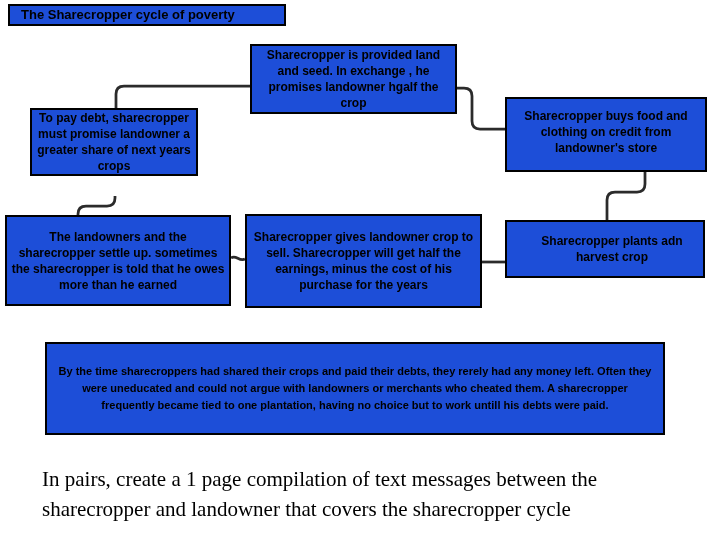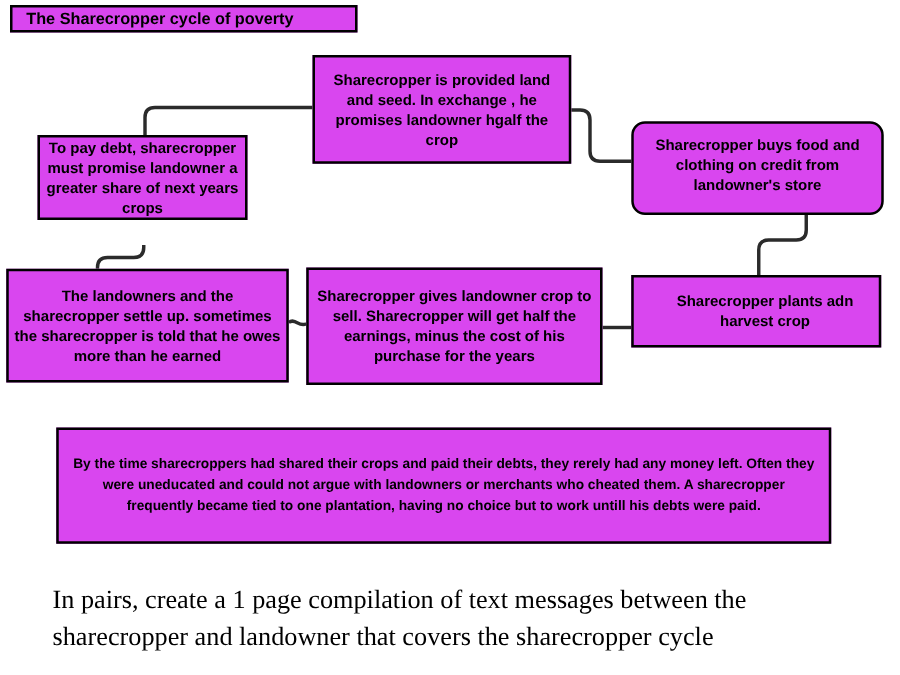--- a/index.html
+++ b/index.html
@@ -4,32 +4,32 @@
 <style>
   html,body { margin:0; padding:0; background:#ffffff; }
   .canvas {
     position:relative; width:720px; height:540px; background:#ffffff;
     font-family:"Liberation Sans", sans-serif; color:#000;
     overflow:hidden;
   }
   .connector-layer { position:absolute; left:0; top:0; width:720px; height:540px; }
   .node {
     position:absolute; box-sizing:border-box;
-    background:#d946ef; border:2px solid #000000;
+    background:#1d4ed8; border:2px solid #000000;
     font-weight:bold; font-size:12px; line-height:16px; text-align:center;
     display:flex; align-items:center; justify-content:center;
     padding:2px 4px; color:#000;
   }
   .node-title {
     left:8px; top:4px; width:278px; height:22px;
     font-size:13px; line-height:18px; justify-content:flex-start;
     text-align:left; padding-left:11px;
   }
-  .node-provided { left:250px; top:44px;  width:207px; height:87px; }
-  .node-buys     { left:505px; top:97px;  width:202px; height:75px; align-items:flex-start; padding-top:9px;border-radius:11px; }
+  .node-provided { left:250px; top:44px;  width:207px; height:70px; }
+  .node-buys     { left:505px; top:97px;  width:202px; height:75px; align-items:flex-start; padding-top:9px; }
   .node-debt     { left:30px;  top:108px; width:168px; height:68px;justify-content:flex-end; }
   .node-settle   { left:5px;   top:215px; width:226px; height:91px; }
   .node-gives    { left:245px; top:214px; width:237px; height:94px; }
   .node-plants   { left:505px; top:220px; width:200px; height:58px;padding-left:18px; }
   .node-summary  { left:45px;  top:342px; width:620px; height:93px; font-size:11px; line-height:17px; padding:2px 10px; }
   .instruction {
     position:absolute; left:42px; top:464px; width:650px;
     font-family:"Liberation Serif", serif; font-size:21px; line-height:30px;
     color:#000; text-align:left;
   }

